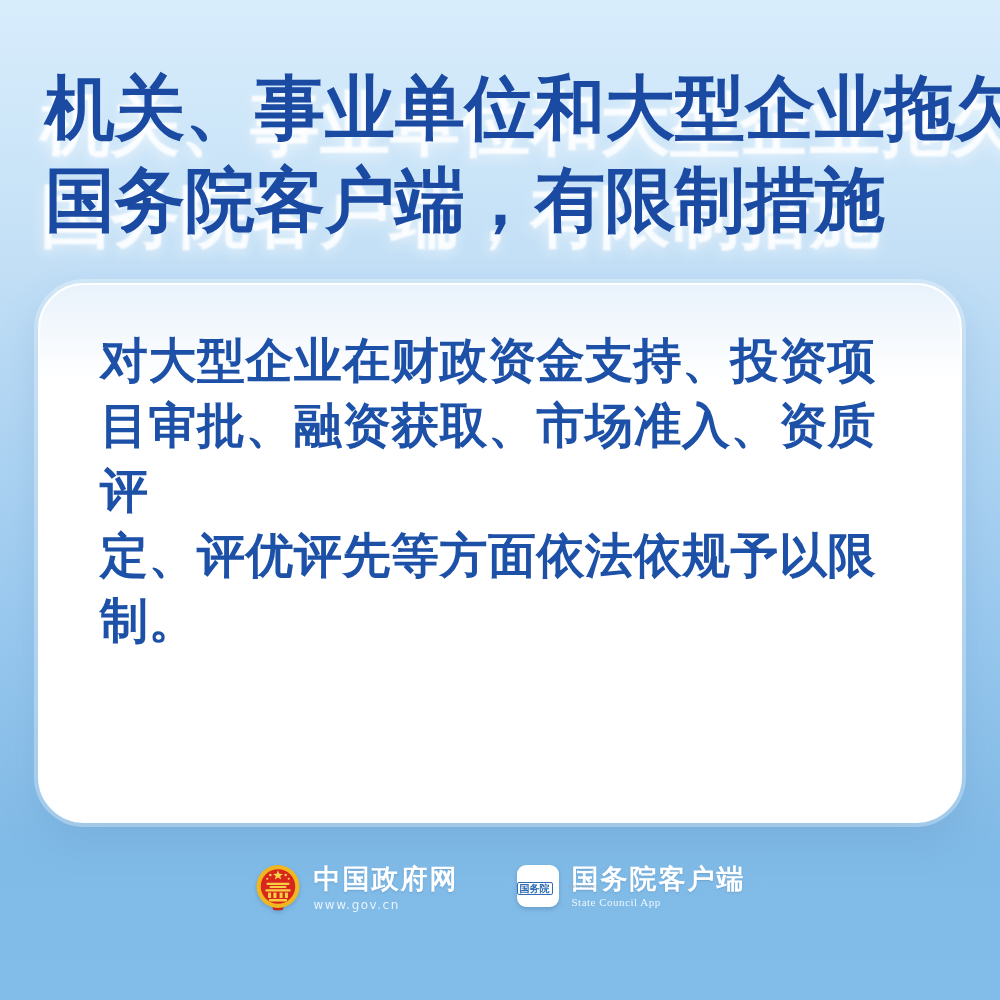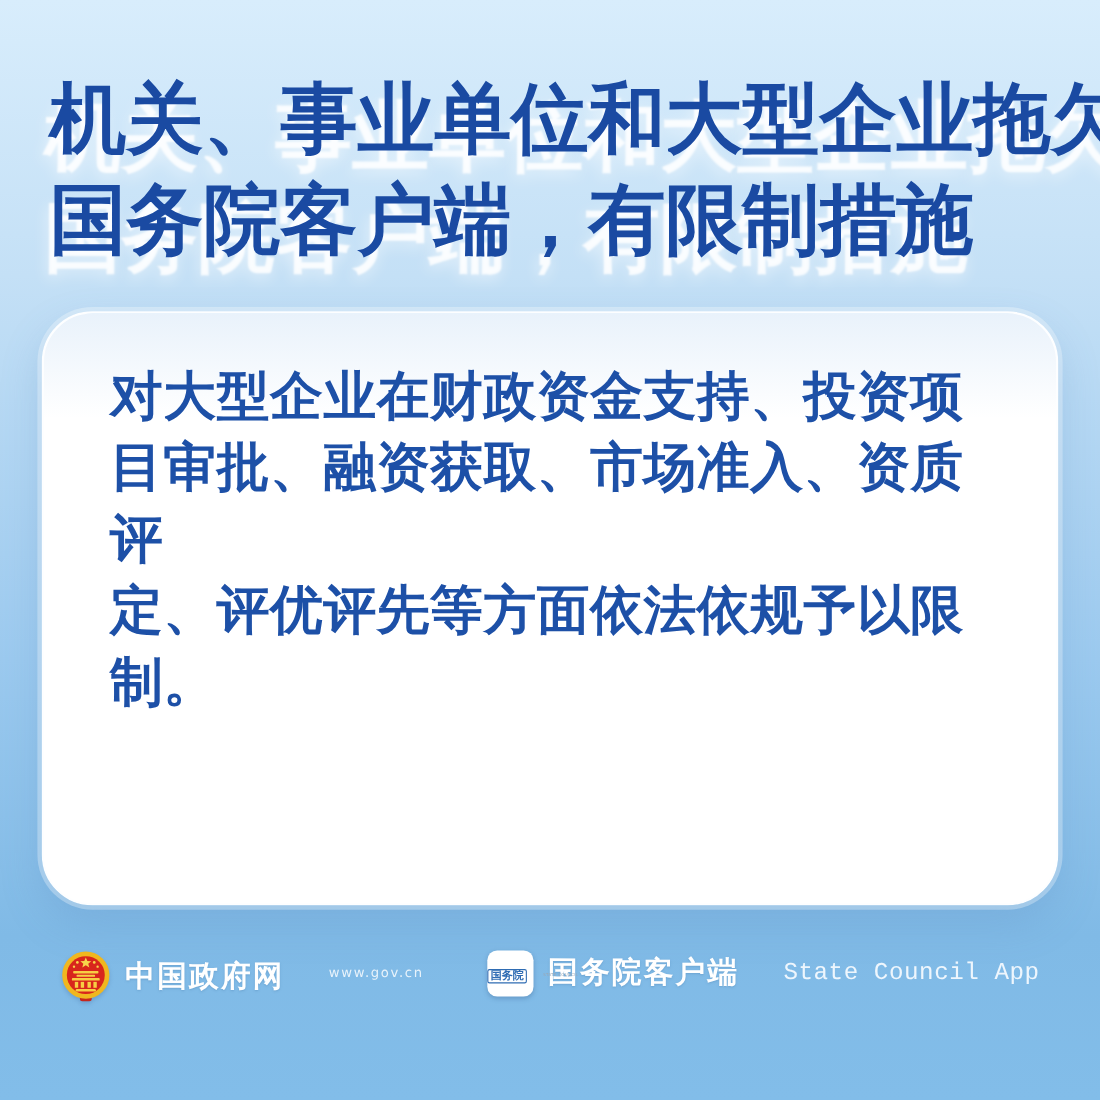--- a/index.html
+++ b/index.html
@@ -53,39 +53,39 @@
   
   .footer {
     position:absolute;
     top:864px; left:0; width:100%;
     display:flex;
     justify-content:center;
     align-items:flex-start;
     gap:58px;
   }
   .logo-group { display:flex; align-items:center; gap:13px; }
-  .logo-text { display:flex; flex-direction:row; justify-content:space-between;gap:40px; }
+  .logo-text { display:flex; flex-direction:column; justify-content:space-between; }
   .logo-name {
     color:#ffffff;
     font-size:27px;
     font-weight:bold;
     letter-spacing:2px;
     line-height:1.1;
     text-shadow:0 1px 2px rgba(70,120,170,0.35);
   }
   .logo-url {
     color:rgba(255,255,255,0.82);
     font-size:12px;
     letter-spacing:1.5px;
     margin-top:4px;
   }
   .logo-sub {
     color:#eef6fd;
-    font-size:22px;
-    font-family:Liberation Mono, monospace;
+    font-size:11px;
+    font-family:Liberation Serif, serif;
     margin-top:2px;
     letter-spacing:0.5px;
   }
 
   .emblem-svg { display:block; filter:drop-shadow(0 2px 2px rgba(70,110,160,0.35)); }
 
   .app-tile {
     width:42px; height:42px;
     background:#ffffff;
     border-radius:9px;

